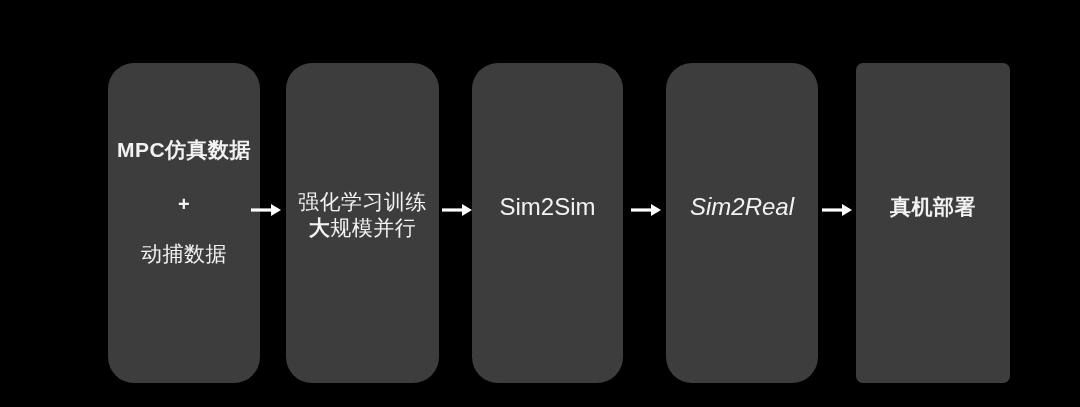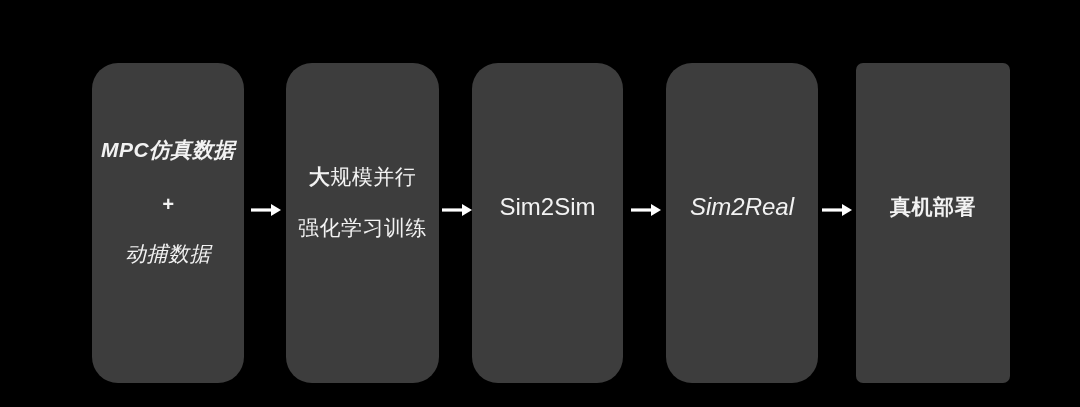--- a/index.html
+++ b/index.html
@@ -20,21 +20,21 @@
     top: 63px;
     height: 320px;
     background: var(--box, #3d3d3d);
     border-radius: 26px;
     display: flex;
     flex-direction: column;
     align-items: center;
     justify-content: center;
     box-sizing: border-box;
   }
-  .s1 { left: 92px;  width: 152px; font-style: italic; }
+  .s1 { left: 108px;  width: 152px; }
   .s2 { left: 286px; width: 153px; }
   .s3 { left: 472px; width: 151px; }
   .s4 { left: 666px; width: 152px; font-style: italic; }
   .s5 { left: 856px; width: 154px; border-radius: 7px; }
 
   .content {
     display: flex;
     flex-direction: column;
     align-items: center;
     text-align: center;
@@ -83,22 +83,22 @@
 
   <div class="flow-arrow a1">
     <svg width="32" height="18" viewBox="0 0 32 18">
       <line x1="1" y1="9" x2="22" y2="9" stroke="#ffffff" stroke-width="3.2"></line>
       <polygon points="21,3 31,9 21,15" fill="#ffffff"></polygon>
     </svg>
   </div>
 
   <div class="stage-box s2">
     <div class="content offset-multi">
+      <div class="line gap-25">强化学习训练</div>
       <div class="line"><span class="line bold">大</span><span>规模并行</span></div>
-      <div class="line gap-25">强化学习训练</div>
     </div>
   </div>
 
   <div class="flow-arrow a2">
     <svg width="32" height="18" viewBox="0 0 32 18">
       <line x1="1" y1="9" x2="22" y2="9" stroke="#ffffff" stroke-width="3.2"></line>
       <polygon points="21,3 31,9 21,15" fill="#ffffff"></polygon>
     </svg>
   </div>
 

